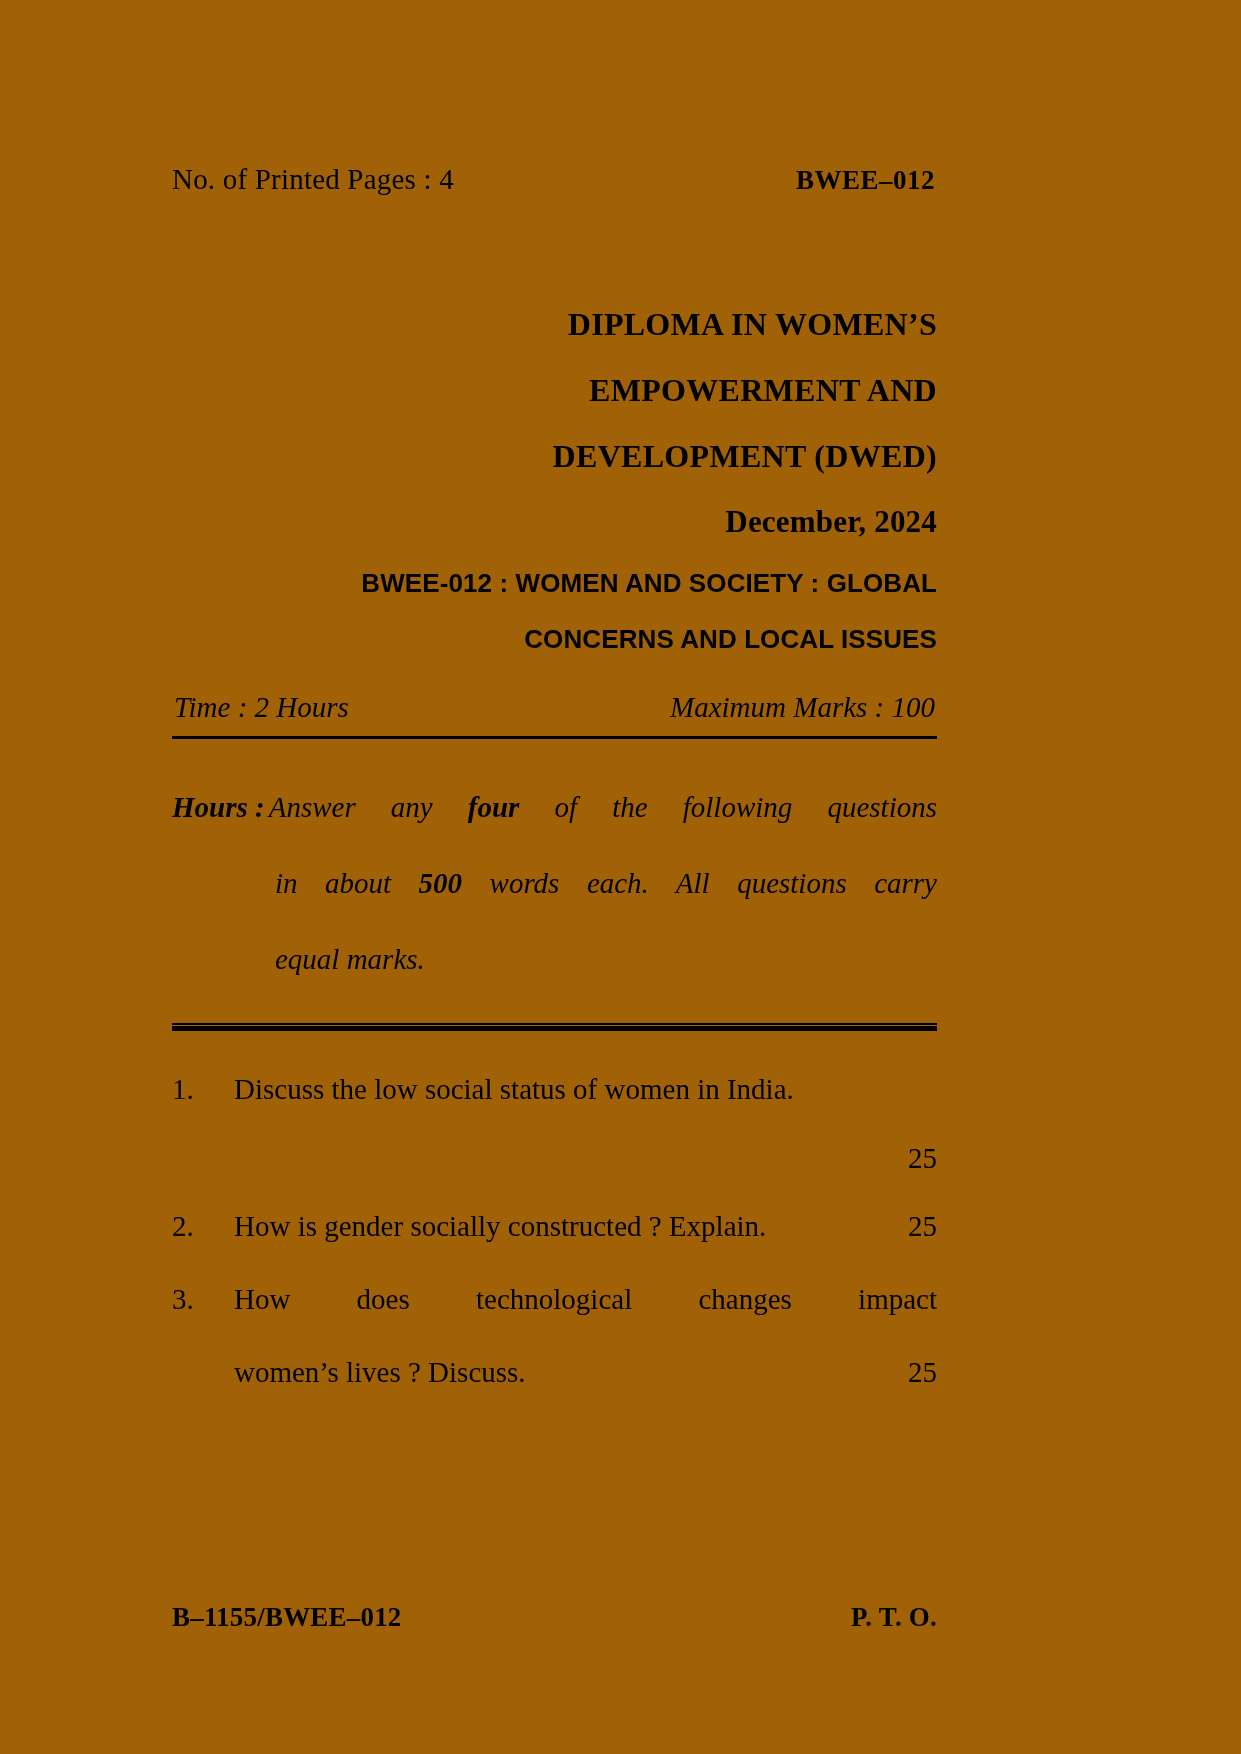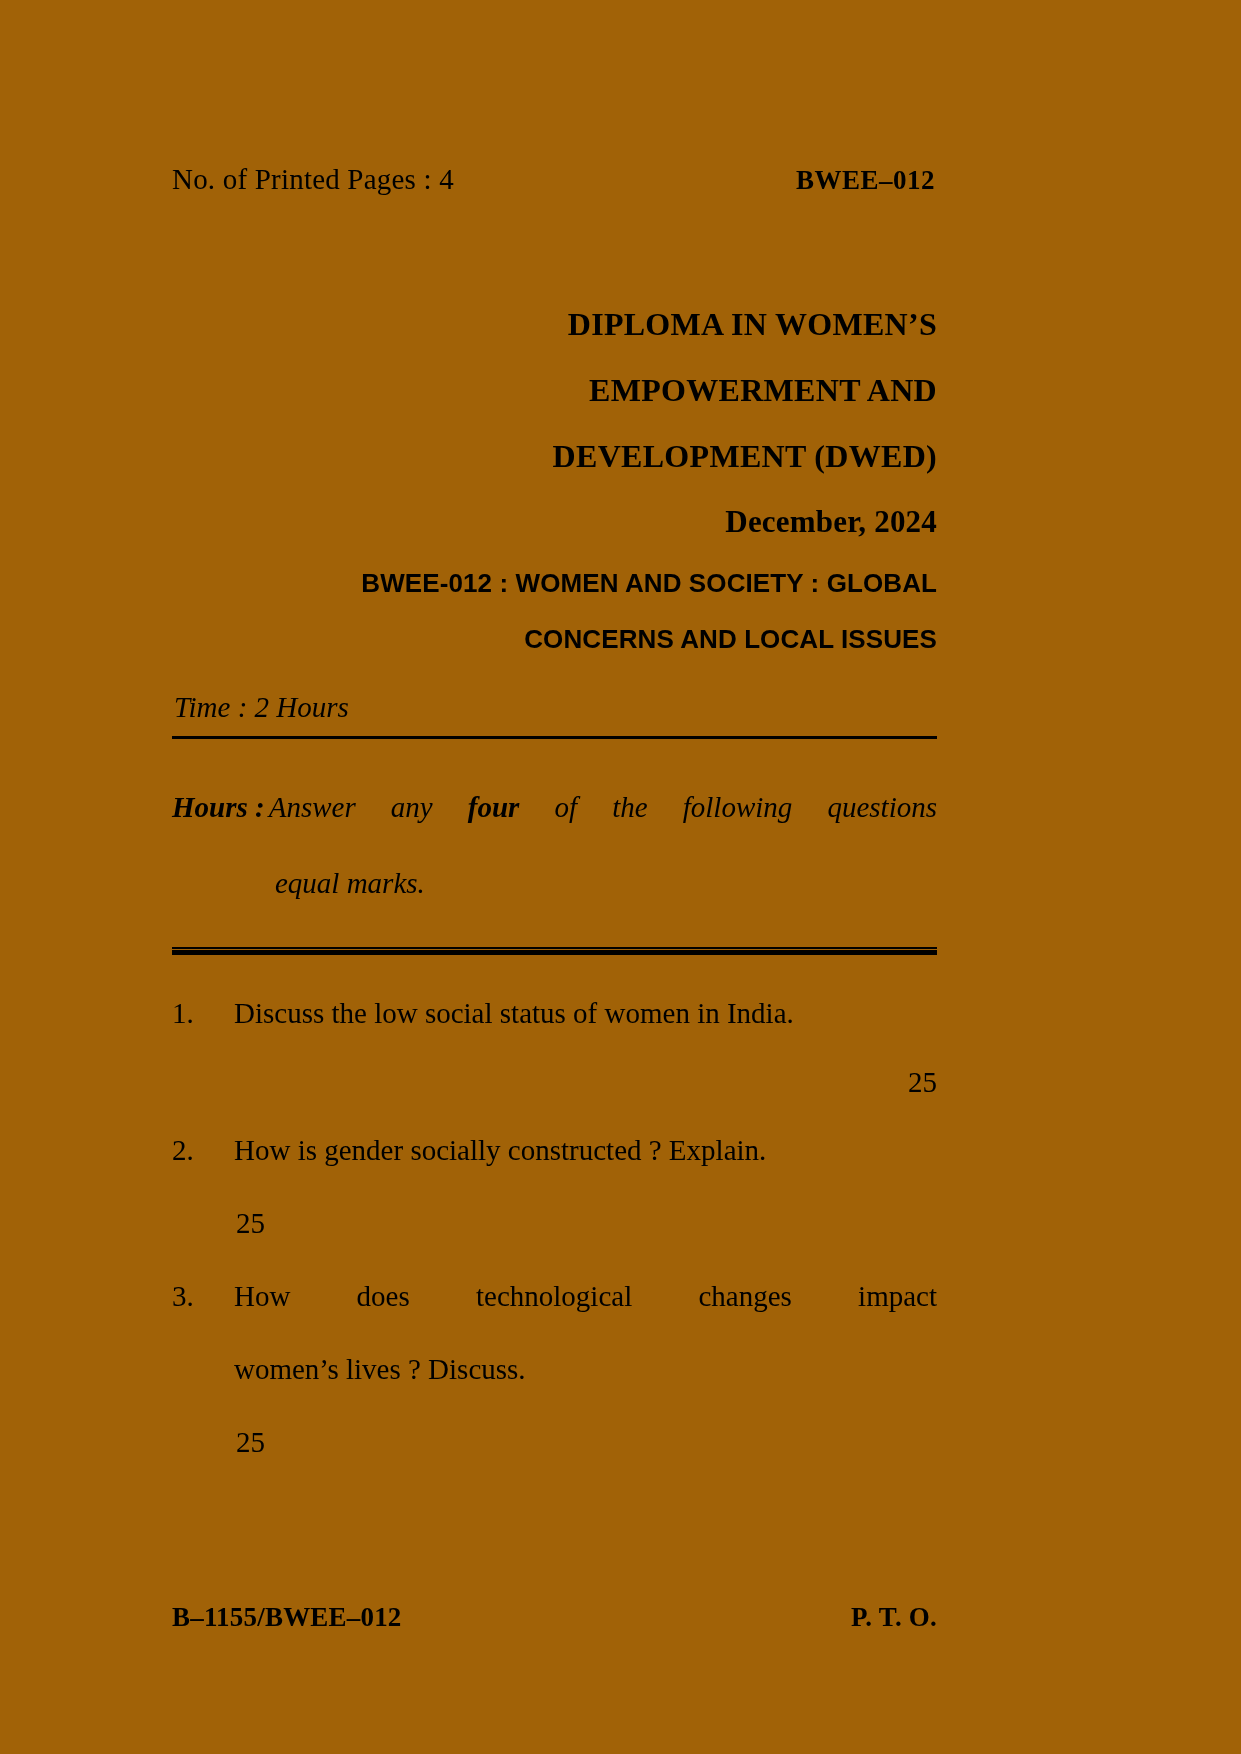--- a/index.html
+++ b/index.html
@@ -157,21 +157,20 @@
   }
   .q-body { flex: 1; }
   .q-text-justify {
     text-align: justify;
     text-align-last: justify;
   }
   .q-line {
     display: flex;
     justify-content: space-between;
     align-items: baseline;
-    flex-direction: column;
   }
   .q-marks-right {
     text-align: right;
     font-size: 29px;
     line-height: 64px;
   }
   .q-inline-marks { white-space: nowrap; padding-left: 2px; }
 
   
   .footer {
@@ -204,29 +203,31 @@
       <div class="title-line">DIPLOMA IN WOMEN’S</div>
       <div class="title-line">EMPOWERMENT AND</div>
       <div class="title-line">DEVELOPMENT (DWED)</div>
       <div class="subtitle-line">December, 2024</div>
       <div class="course-line">BWEE-012 : WOMEN AND SOCIETY : GLOBAL</div>
       <div class="course-line">CONCERNS AND LOCAL ISSUES</div>
     </div>
 
     <div class="time-marks">
       <span>Time : 2 Hours</span>
+      <span>Maximum Marks : 100</span>
     </div>
 
     <hr class="rule-single">
 
     <div class="note-block">
       <div class="note-row">
         <span class="note-label">Hours :</span>
         <span class="note-text"><span>Answer  any  </span><b>four</b><span>  of  the  following  questions</span></span>
       </div>
+      <div class="note-line2"><span>in  about  </span><b>500</b><span>  words  each.  All  questions  carry</span></div>
       <div class="note-line3">equal marks.</div>
     </div>
 
     <div class="rule-double"></div>
 
     <div class="questions">
 
       <div class="q-row">
         <span class="q-num">1.</span>
         <span class="q-body">Discuss the low social status of women in India.</span>

